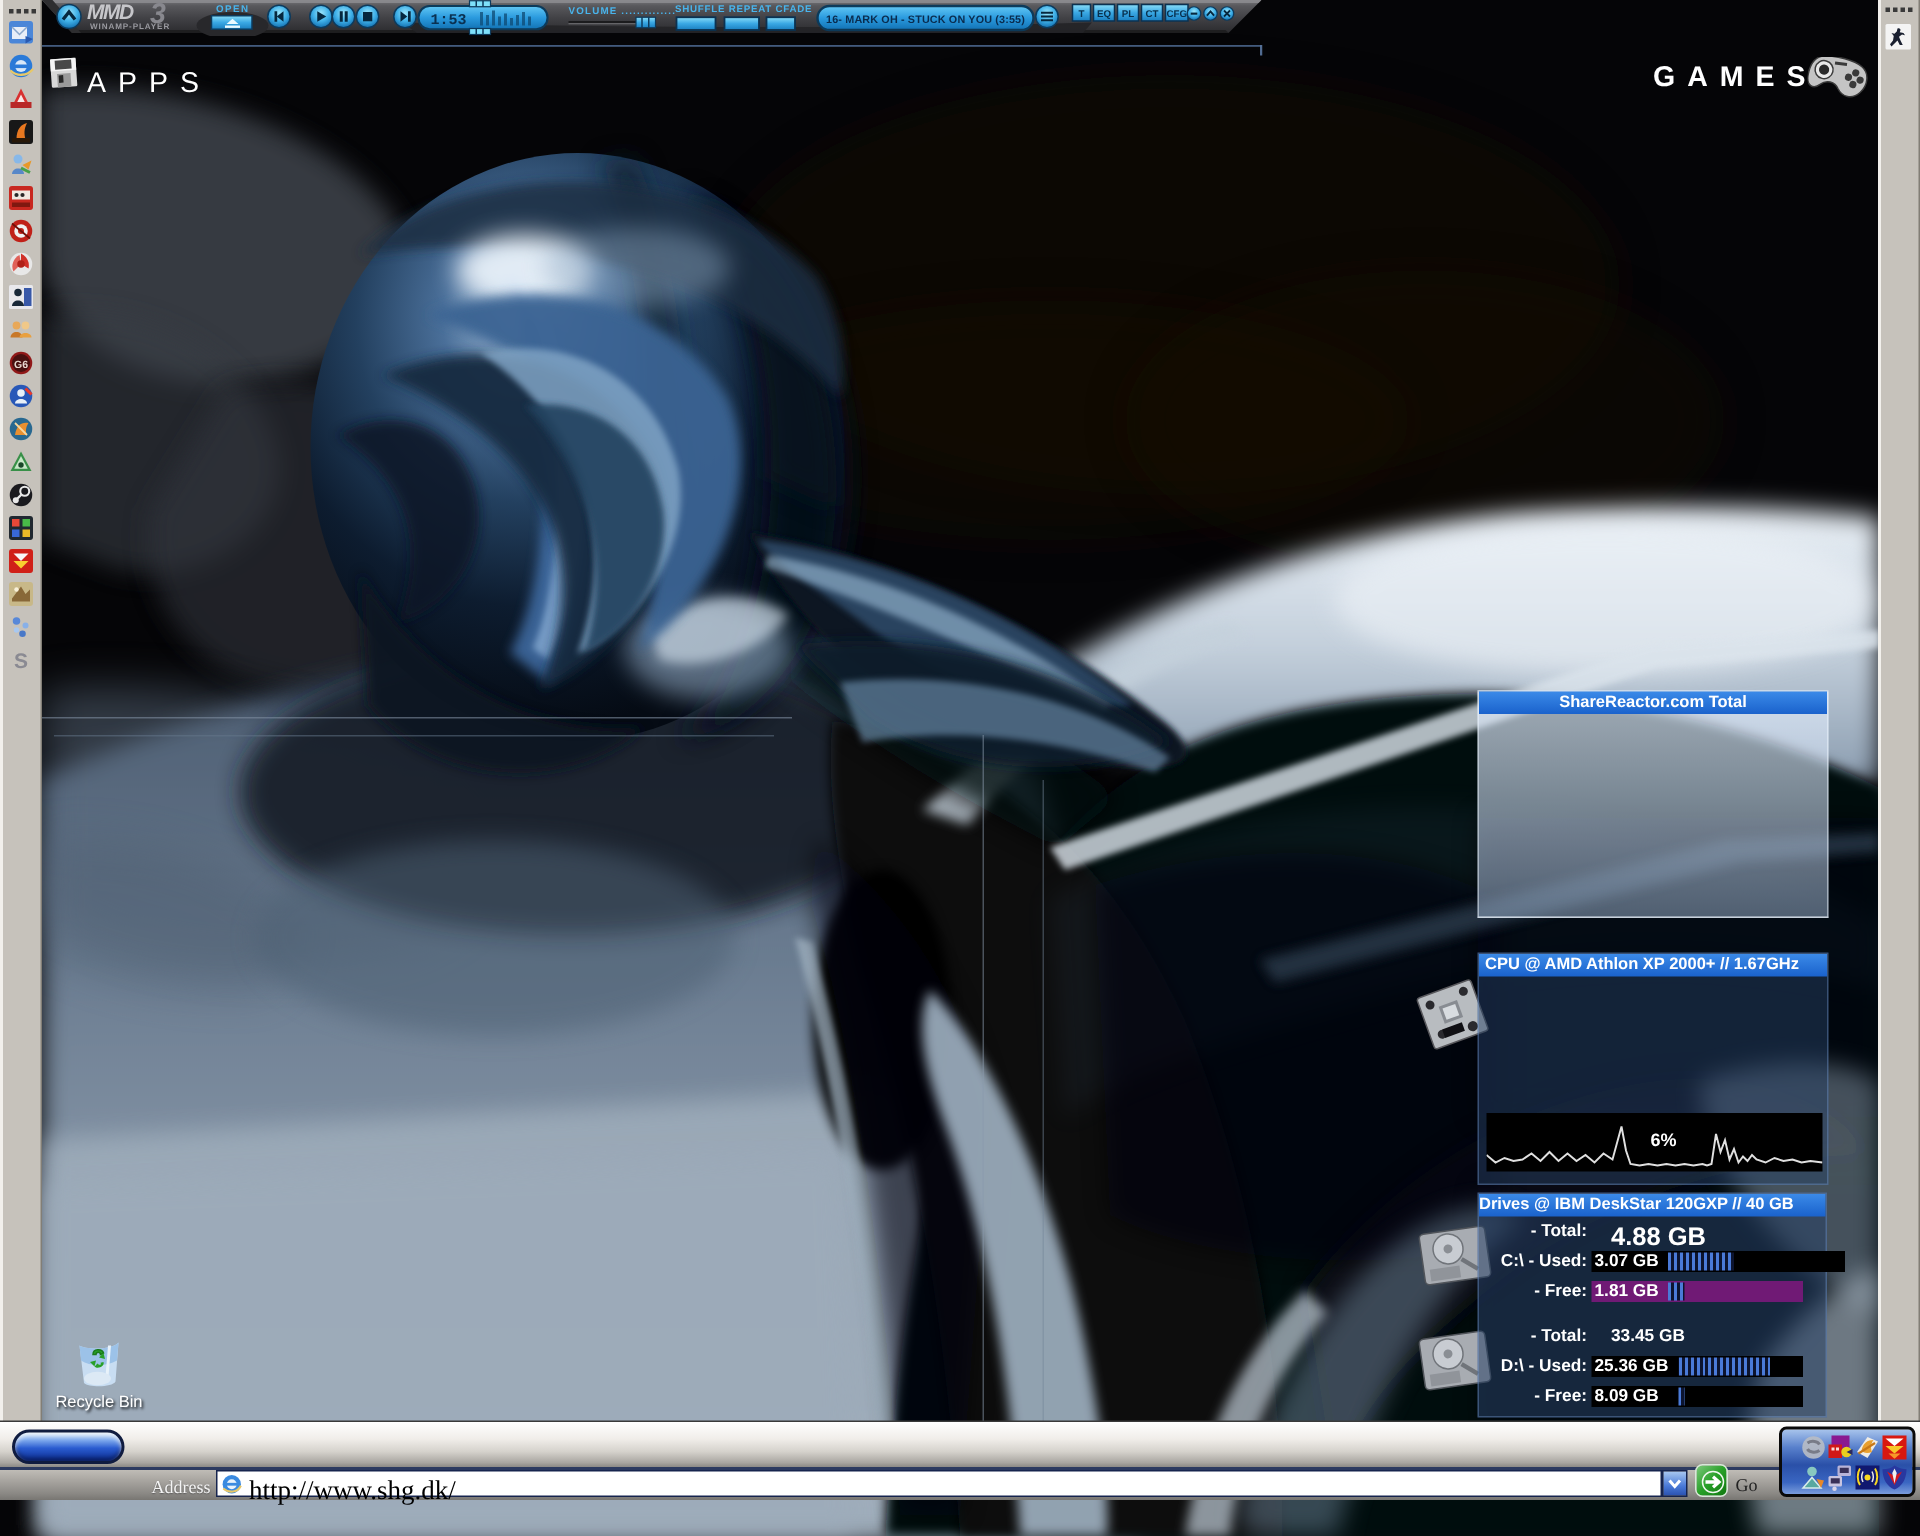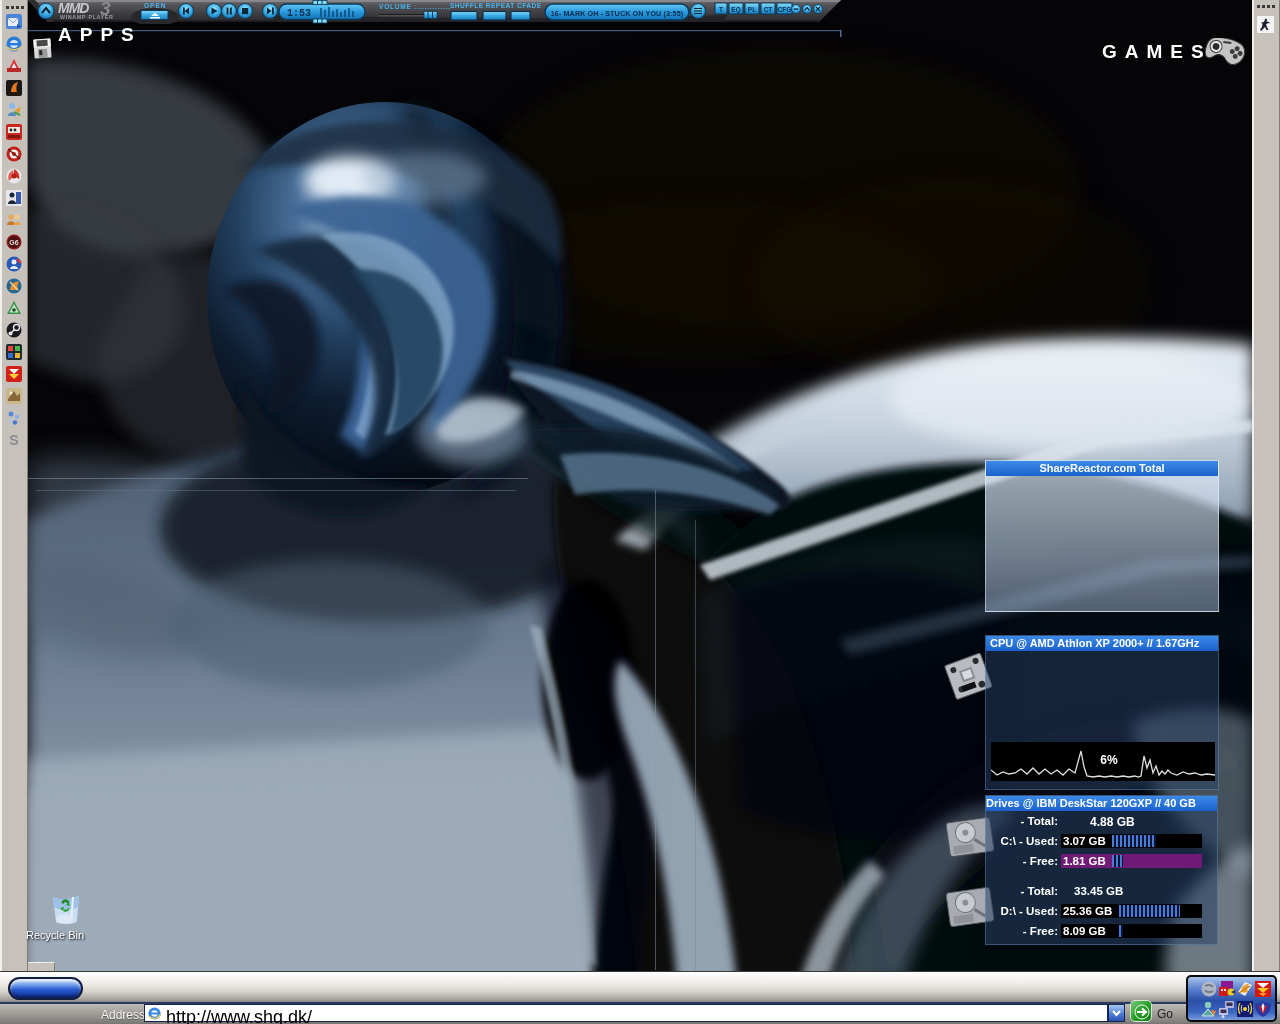--- a/index.html
+++ b/index.html
@@ -416,21 +416,21 @@
 
   <svg class="abs" style="left:33px;top:38px" width="20" height="22" viewBox="0 0 20 22">
     <g transform="rotate(-4 10 11)">
         <rect x="1" y="1" width="17" height="19" rx="1" fill="#d8d8d8"></rect>
         <rect x="1" y="1" width="17" height="8" fill="#f4f4f4"></rect>
         <rect x="4" y="2" width="11" height="6" fill="#484848"></rect>
         <rect x="5" y="11" width="9" height="9" fill="#9a9a9a"></rect>
         <rect x="6" y="12" width="3" height="5" fill="#282828"></rect>
       </g>
   </svg>
-  <div class="abs" style="left:58px;top:24px;color:#fff;font-size:19px;font-weight:bold;letter-spacing:8px;">APPS</div>
+  <div class="abs" style="left:58px;top:45px;color:#fff;font-size:19px;font-weight:normal;letter-spacing:8px;">APPS</div>
   <div class="abs" style="left:1102px;top:41px;color:#fff;font-size:19px;font-weight:bold;letter-spacing:8px;">GAMES</div>
   <svg class="abs" style="left:1205px;top:38px" width="42" height="29" viewBox="0 0 42 29">
     <g transform="rotate(14 21 14)">
       <path d="M8,2 C16,0 28,0 34,3 C40,6 41,14 37,20 C33,26 26,26 22,21 C19,17 13,17 10,21 C6,26 1,24 0.5,17 C0,10 2,4 8,2 Z" fill="#c4c4c4" stroke="#3a3a3a" stroke-width="1"></path>
       <circle cx="10" cy="11" r="6" fill="#e8e8e8" stroke="#3a3a3a"></circle>
         <circle cx="10" cy="11" r="3.4" fill="#2a2a2a"></circle>
       <circle cx="31" cy="8" r="2.4" fill="#3a3a3a"></circle>
         <circle cx="35" cy="12" r="2.4" fill="#3a3a3a"></circle>
         <circle cx="27" cy="12" r="2.4" fill="#3a3a3a"></circle>
         <circle cx="31" cy="16" r="2.4" fill="#3a3a3a"></circle>
@@ -478,23 +478,23 @@
         <rect x="4" y="4" width="44" height="34" rx="3" fill="#a8acb2" stroke="#50545a"></rect>
         <circle cx="22" cy="16" r="10" fill="#c8ccd2" stroke="#70747a"></circle>
         <circle cx="22" cy="16" r="3" fill="#8a8e94"></circle>
         <path d="M30,24 L40,32" stroke="#70747a" stroke-width="3"></path>
         <rect x="8" y="28" width="20" height="8" fill="#90949a"></rect>
       </g>
   </svg>
   <div class="abs" style="left:985px;top:795px;width:233px;height:150px;background:rgba(40,66,102,0.55);border:1px solid rgba(130,170,230,0.35);font-weight:bold;color:#fff;">
     <div class="abs" style="left:0;top:0;width:100%;height:15px;background:linear-gradient(#3b8ae8,#1a62cc);font-size:11px;line-height:15px;"><span style="margin-left:0;text-align:right;">Drives @ IBM DeskStar 120GXP // 40 GB</span></div>
     <div class="abs drow" style="left:0;top:19px;width:72px;text-align:right;font-size:11.5px;">- Total:</div>
-    <div class="abs" style="left:104px;top:19px;font-size:12px;">4.88 GB</div>
+    <div class="abs" style="left:88px;top:19px;font-size:17px;">4.88 GB</div>
     <div class="abs drow" style="left:0;top:39px;width:72px;text-align:right;font-size:11.5px;">C:\ - Used:</div>
-    <div class="abs bar" style="left:75px;top:38px;width:141px;height:14px;background:#000;">
+    <div class="abs bar" style="left:75px;top:38px;width:169px;height:14px;background:#000;">
       <span style="position:absolute;left:2px;top:1px;font-size:11.5px;">3.07 GB</span>
       <div class="abs" style="left:51px;top:1px;width:44px;height:12px;background:repeating-linear-gradient(90deg,#4a7ad8 0,#4a7ad8 2px,#0c1430 2px,#0c1430 4px);"></div>
     </div>
     <div class="abs drow" style="left:0;top:59px;width:72px;text-align:right;font-size:11.5px;">- Free:</div>
     <div class="abs bar" style="left:75px;top:58px;width:141px;height:14px;background:#701a75;">
       <span style="position:absolute;left:2px;top:1px;font-size:11.5px;">1.81 GB</span>
       <div class="abs" style="left:51px;top:1px;width:11px;height:12px;background:repeating-linear-gradient(90deg,#4a7ad8 0,#4a7ad8 2px,#0c1430 2px,#0c1430 4px);"></div>
     </div>
     <div class="abs drow" style="left:0;top:89px;width:72px;text-align:right;font-size:11.5px;">- Total:</div>
     <div class="abs" style="left:88px;top:89px;font-size:11.5px;">33.45 GB</div>
@@ -513,25 +513,25 @@
   <svg class="abs" style="left:51px;top:891px" width="30" height="36" viewBox="0 0 30 36">
     <path d="M2,6 C6,9 24,9 28,4 L26,30 C24,34 8,34 5,31 Z" fill="#c8ddf2"></path>
     <path d="M2,6 C6,9 24,9 28,4 L27,16 C20,20 9,20 3,16 Z" fill="#9cc2e8"></path>
     <path d="M22,6 L20,31" stroke="#e8f2fa" stroke-width="2"></path>
     <ellipse cx="14" cy="28" rx="9" ry="4.5" fill="#dce9f5"></ellipse>
     <path d="M11,12 C11,8 17,8 18,11 L16,12 C16,10 13,10 13,12 Z" fill="#28a028" stroke="#1a7a1a"></path>
     <path d="M18,11 L19,15 L15,14 Z" fill="#28a028"></path>
     <path d="M18,17 C19,20 14,22 12,20 L14,18 C15,19.5 17,19 16,17.5 Z" fill="#28a028"></path>
     <path d="M12,20 L9,17 L13,16 Z" fill="#28a028"></path>
   </svg>
-  <div class="abs" style="left:26px;top:929px;width:80px;font-size:11px;color:#fff;text-shadow:1px 1px 2px #000;">Recycle Bin</div>
+  <div class="abs" style="left:26px;top:929px;width:80px;text-align:center;font-size:11px;color:#fff;text-shadow:1px 1px 2px #000;">Recycle Bin</div>
 
   <div class="abs" style="left:28px;top:962px;width:27px;height:9px;background:#c6c2bb;border-top:1px solid #f2f0ec;border-right:1px solid #827e76;"></div>
 
-  <div id="taskbar" class="abs" style="left:0;top:971px;width:1280px;height:53px;background:linear-gradient(#ffffff,#f0ede9 22%,#d5d2cc 38%,#a9a6a1 52%,#8e8c88 57%,#c2bfb9 60%,#a8a5a0 75%,#8a8884 92%,#787672 100%);border-top:1px solid #3a3a3a;">
+  <div id="taskbar" class="abs" style="left:0;top:947px;width:1280px;height:53px;background:linear-gradient(#ffffff,#f0ede9 22%,#d5d2cc 38%,#a9a6a1 52%,#8e8c88 57%,#c2bfb9 60%,#a8a5a0 75%,#8a8884 92%,#787672 100%);border-top:1px solid #3a3a3a;font-family:Liberation Serif, serif;">
 
     <div class="abs" style="left:8px;top:5px;width:75px;height:23px;border-radius:12px;background:linear-gradient(#cfe2f8,#7aa6ec 28%,#2a5cd0 55%,#0a2a8c 100%);border:2px solid #101c40;box-shadow:inset 0 2px 3px rgba(255,255,255,0.7), inset 0 -2px 3px rgba(0,0,20,0.4);"></div>
 
     <div class="abs" style="left:0;top:30px;width:1280px;height:2px;background:#2c3a60;"></div>
     <div class="abs" style="left:101px;top:36px;font-size:12px;color:#f4f4f4;text-shadow:0 1px 1px #555;">Address</div>
 
     <div class="abs" style="left:144px;top:32px;width:964px;height:18px;background:#fff;border:1px solid #16244e;">
       <svg class="abs" style="left:2px;top:1px" width="15" height="15" viewBox="0 0 16 16">
           <circle cx="8" cy="8" r="6.5" fill="#3a8ae0"></circle>
           <circle cx="8" cy="8" r="3.5" fill="#e8f2fc"></circle>

